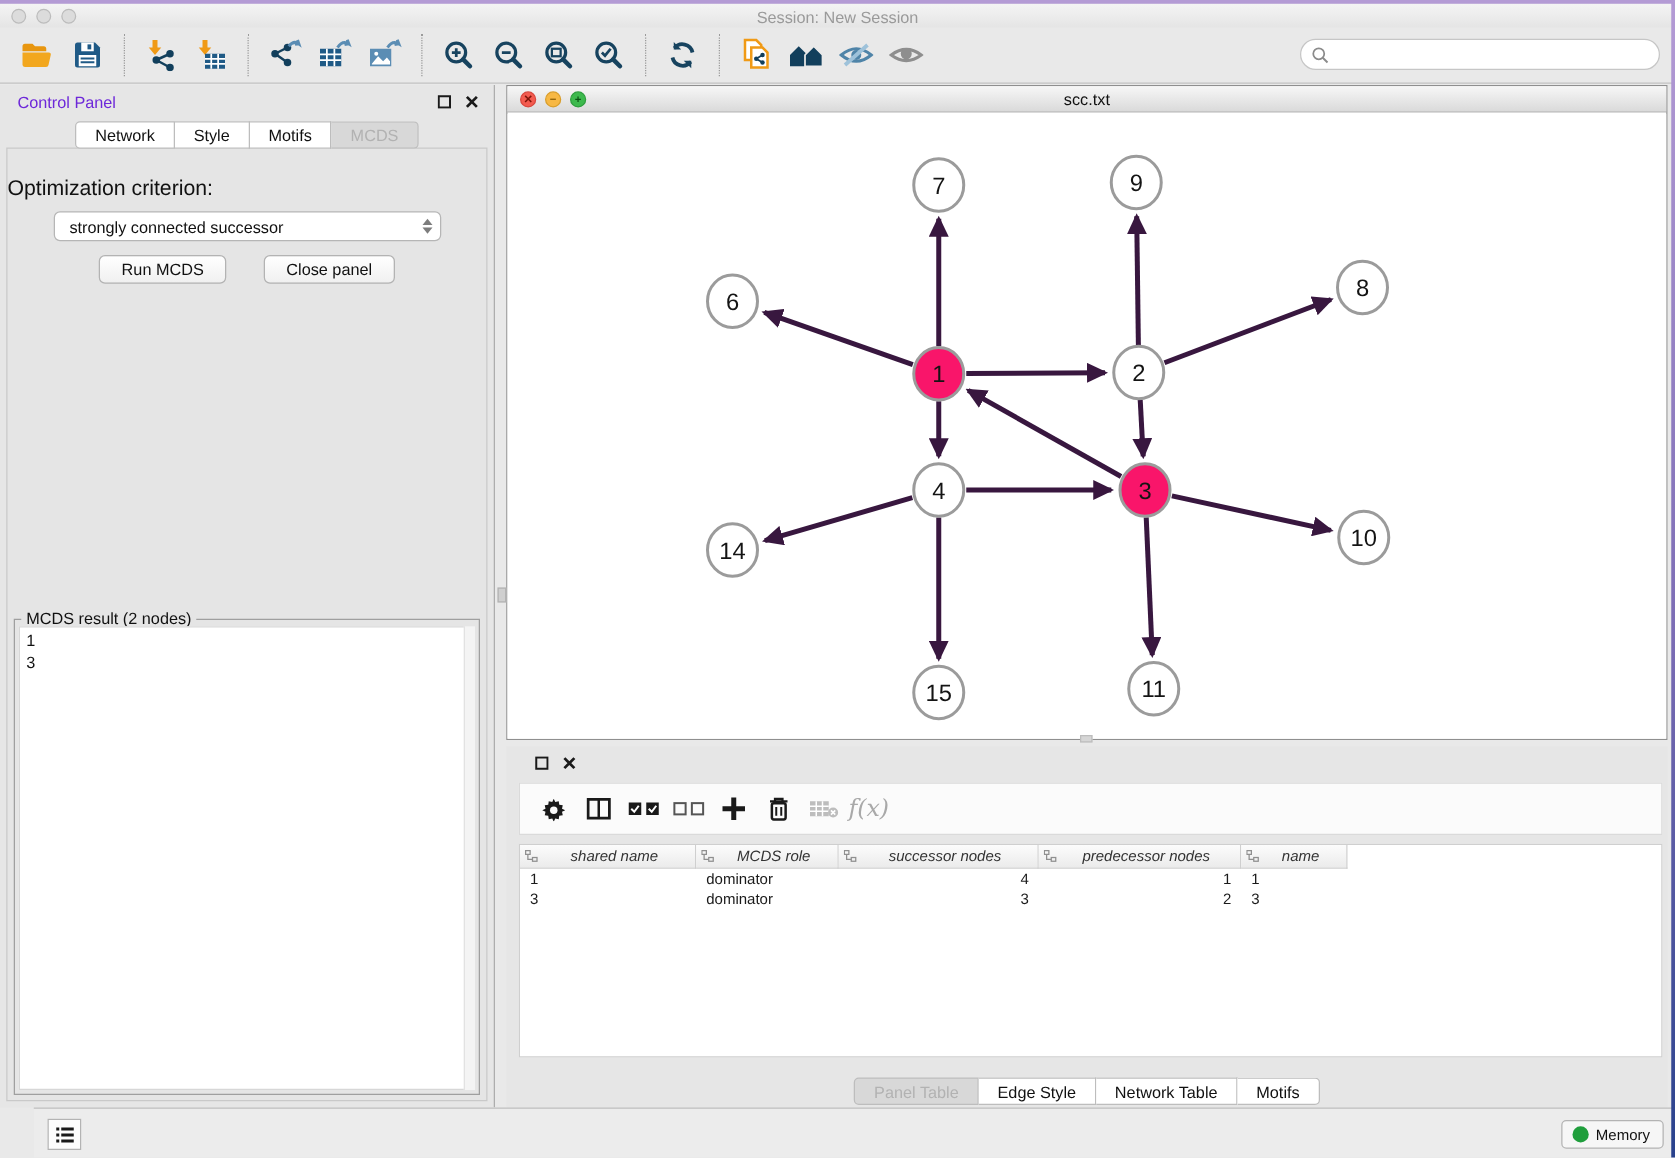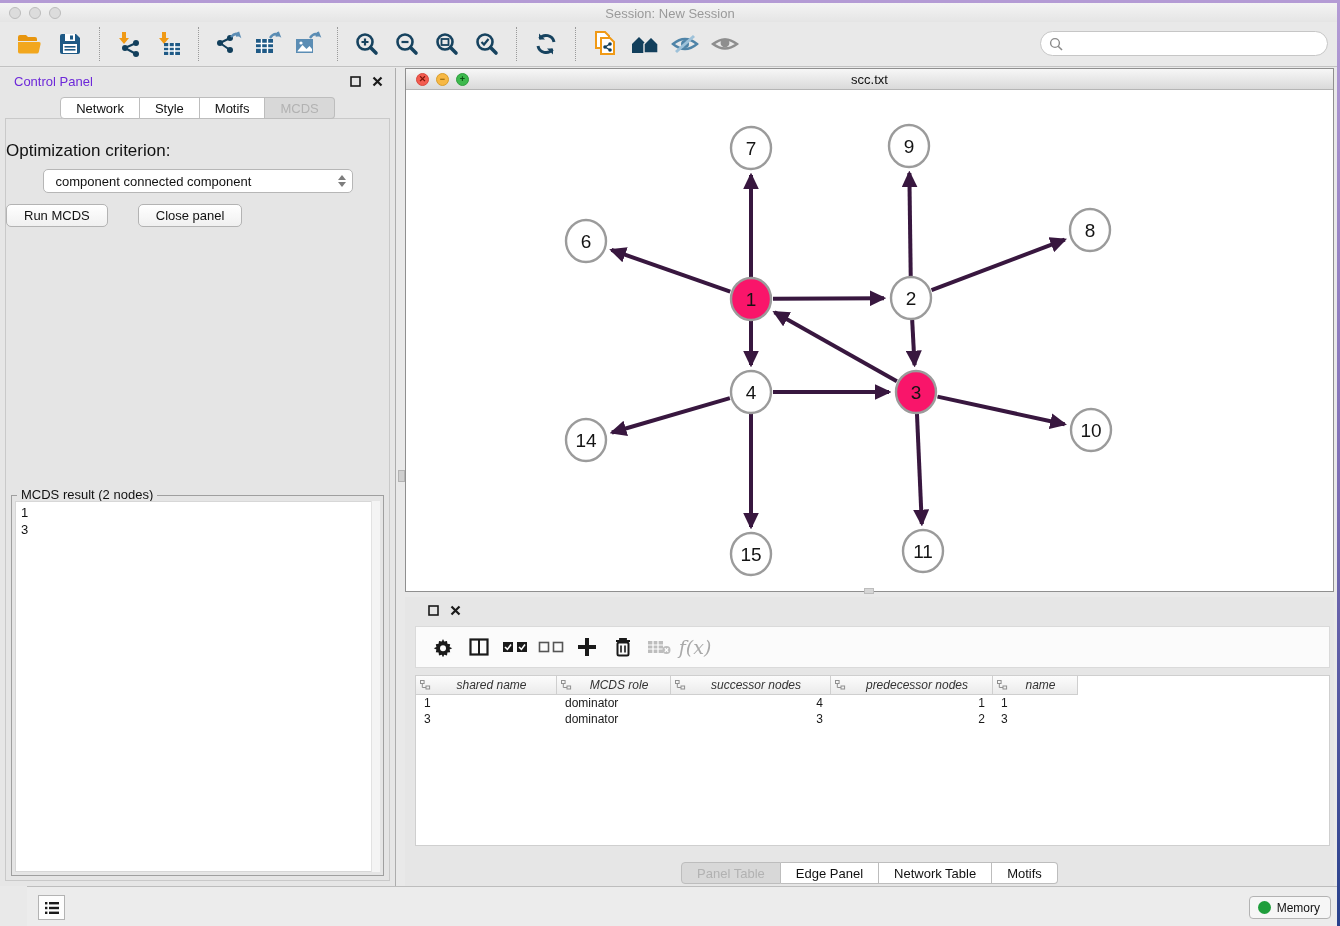--- a/index.html
+++ b/index.html
@@ -44,21 +44,21 @@
   .tab.active { background:#d8d8d8; color:#b2b2b2; }
   .cp-body { position:absolute; left:5px; right:5px; top:50px; bottom:5px; border:1px solid #c9c9c9; background:#e5e5e5; }
   .opt-label { text-align:left; font-size:17px; color:#111; margin-top:22px; }
   .dropdown { width:310px; height:24px; margin:8px auto 0 auto; background:#fff; border:1px solid #b6b6b6;
     border-radius:5px; display:flex; align-items:center; padding:0 6px 0 12px; font-size:13px; color:#111; }
   .dropdown .dd-text { flex:1; }
   .stepper { display:flex; flex-direction:column; gap:2px; align-items:center; }
   .stepper i { width:0; height:0; border-left:4px solid transparent; border-right:4px solid transparent; display:block; }
   .stepper .up { border-bottom:5px solid #7d7d7d; }
   .stepper .dn { border-top:5px solid #7d7d7d; }
-  .btn-row { display:flex; gap:30px; margin-top:11px; }
+  .btn-row { display:flex; justify-content:center; gap:30px; margin-top:11px; }
   .pbtn { height:23px; padding:0 17px; font-size:13px; color:#111; background:linear-gradient(#ffffff,#f0f0f0);
     border:1px solid #b3b3b3; border-radius:5px; }
   .result-box { position:absolute; left:5px; right:5px; top:376px; bottom:4px; border:1px solid #9f9f9f; }
   .result-legend { position:absolute; top:-9px; left:5px; background:#e5e5e5; padding:0 4px; font-size:13px; color:#111; }
   .result-area { position:absolute; left:3px; right:3px; top:5px; bottom:3px; background:#fff; border:1px solid #d7d7d7;
     font-size:13px; color:#111; line-height:17px; padding:2px 5px; }
   .result-scroll { position:absolute; top:5px; bottom:3px; right:3px; width:9px; background:#f4f4f4; border-left:1px solid #e2e2e2; }
 
   
   .net-window { position:absolute; left:405px; top:68px; width:929px; height:524px; background:#fff;
@@ -269,21 +269,21 @@
     </div>
     <div class="cp-tabs" id="cp-tabs">
         <div class="tab">Network</div>
         <div class="tab">Style</div>
         <div class="tab">Motifs</div>
         <div class="tab active">MCDS</div>
       </div>
     <div class="cp-body">
       <div class="opt-label">Optimization criterion:</div>
       <div class="dropdown">
-        <span class="dd-text">component connected component</span>
+        <span class="dd-text">strongly connected successor</span>
         <span class="stepper">
             <i class="up"></i>
             <i class="dn"></i>
           </span>
       </div>
       <div class="btn-row">
         <button class="pbtn">Run MCDS</button>
         <button class="pbtn">Close panel</button>
       </div>
       <div class="result-box">
@@ -497,21 +497,21 @@
             <div class="td" style="width: 141px;">3</div>
             <div class="td" style="width: 114px;">dominator</div>
             <div class="td right" style="width: 160px;">3</div>
             <div class="td right" style="width: 162px;">2</div>
             <div class="td" style="width: 85px;">3</div>
           </div>
         </div>
     </div>
     <div class="tp-tabs" id="tp-tabs">
         <div class="tab active">Panel Table</div>
-        <div class="tab">Edge Panel</div>
+        <div class="tab">Edge Style</div>
         <div class="tab">Network Table</div>
         <div class="tab">Motifs</div>
       </div>
   </div>
 
   <div class="status-bar">
     <span class="list-btn">
       <svg width="16" height="14" viewBox="0 0 16 14">
           <rect x="1" y="1" width="2.4" height="2.4" fill="#1a1a1a"></rect>
           <rect x="1" y="5.8" width="2.4" height="2.4" fill="#1a1a1a"></rect>

